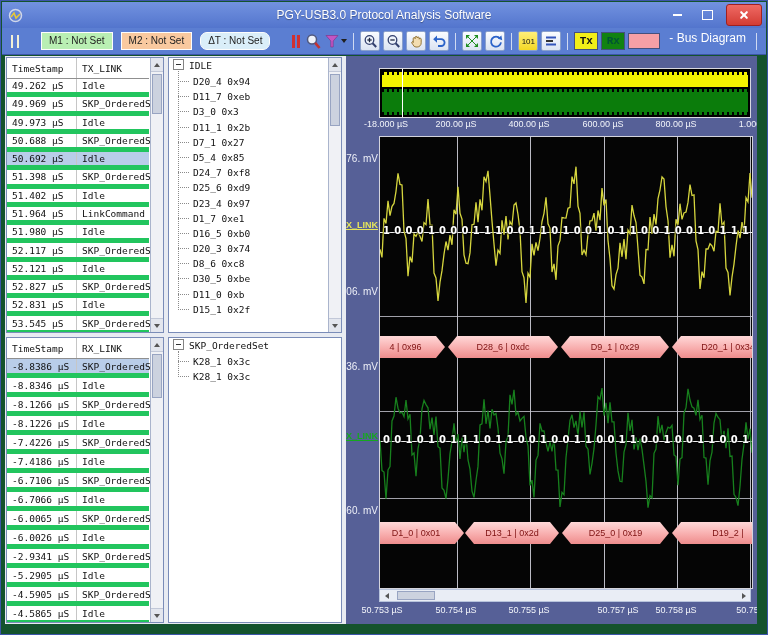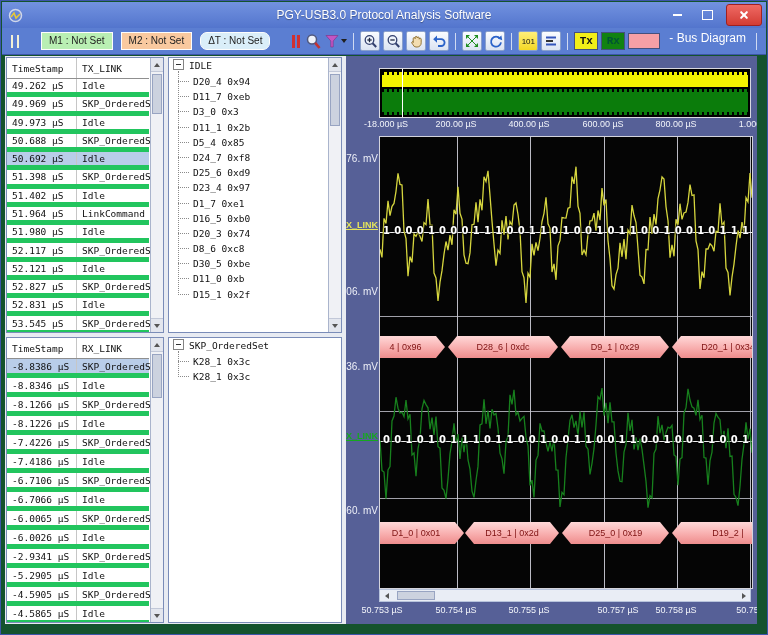--- a/index.html
+++ b/index.html
@@ -360,20 +360,21 @@
   <div class="panel" id="idleTreePanel">
     <div class="troot">
       <span class="expbox"></span><span>IDLE</span>
     </div>
     <div class="tchildren">
 
     <div class="tchild"><span class="stub"></span><span>D20_4 0x94</span></div>
         <div class="tchild"><span class="stub"></span><span>D11_7 0xeb</span></div>
         <div class="tchild"><span class="stub"></span><span>D3_0 0x3</span></div>
         <div class="tchild"><span class="stub"></span><span>D11_1 0x2b</span></div>
+        <div class="tchild"><span class="stub"></span><span>D7_1 0x27</span></div>
         <div class="tchild"><span class="stub"></span><span>D5_4 0x85</span></div>
         <div class="tchild"><span class="stub"></span><span>D24_7 0xf8</span></div>
         <div class="tchild"><span class="stub"></span><span>D25_6 0xd9</span></div>
         <div class="tchild"><span class="stub"></span><span>D23_4 0x97</span></div>
         <div class="tchild"><span class="stub"></span><span>D1_7 0xe1</span></div>
         <div class="tchild"><span class="stub"></span><span>D16_5 0xb0</span></div>
         <div class="tchild"><span class="stub"></span><span>D20_3 0x74</span></div>
         <div class="tchild"><span class="stub"></span><span>D8_6 0xc8</span></div>
         <div class="tchild"><span class="stub"></span><span>D30_5 0xbe</span></div>
         <div class="tchild"><span class="stub"></span><span>D11_0 0xb</span></div>

